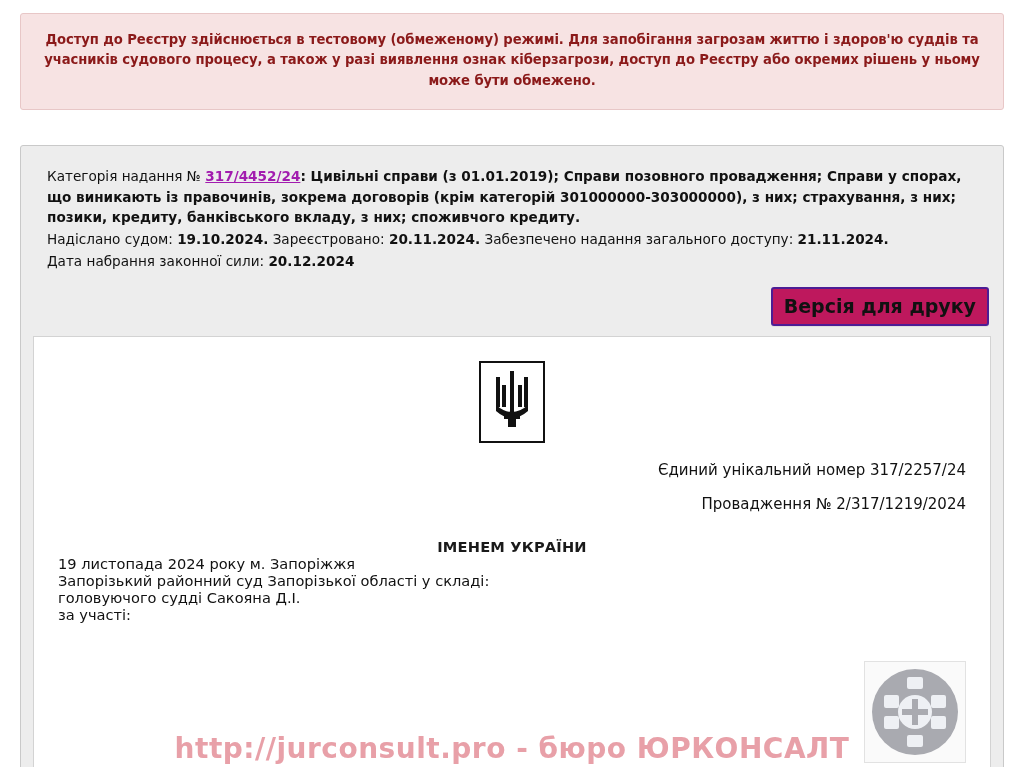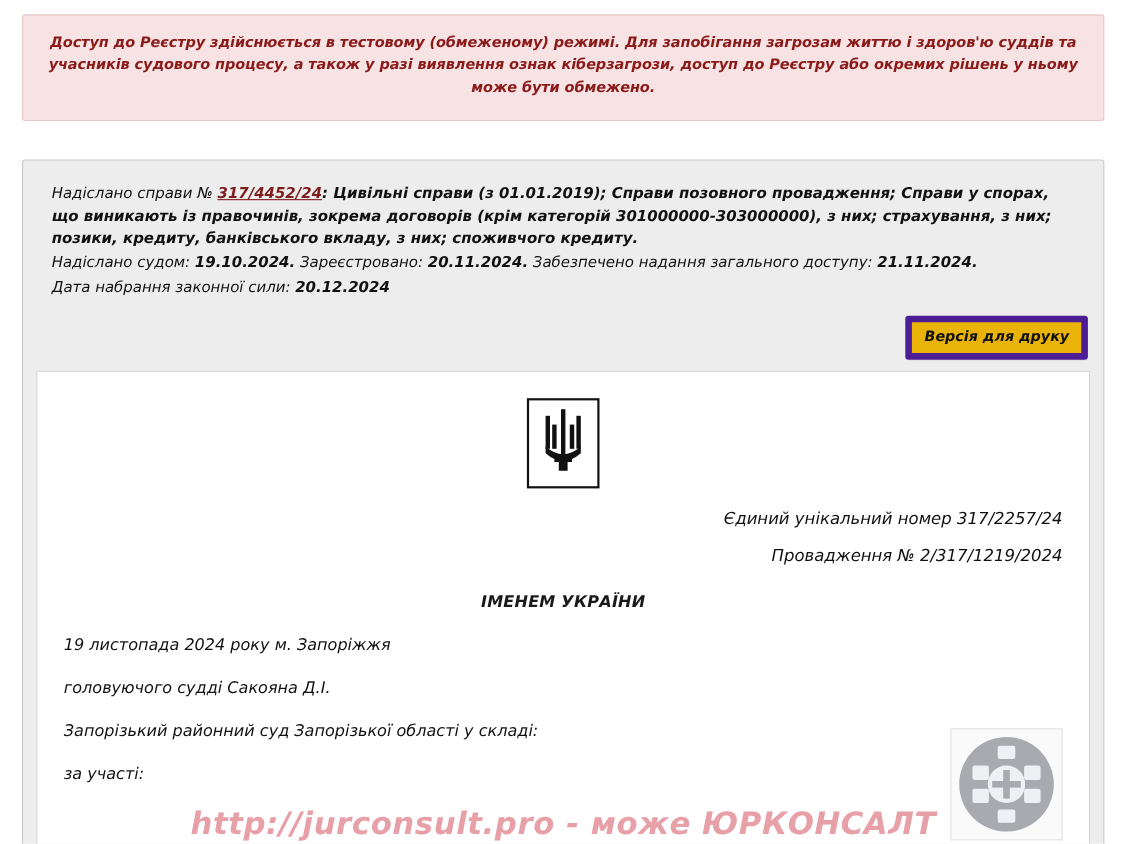--- a/index.html
+++ b/index.html
@@ -13,21 +13,20 @@
   body {
     font-family: "DejaVu Sans", "Liberation Sans", sans-serif;
     font-size: 14px;
     color: #1a1a1a;
   }
   .page {
     position: relative;
     width: 1024px;
     height: 767px;
     box-sizing: border-box;
-    font-style: italic;
   }
 
   
   .warning-banner {
     position: absolute;
     left: 20px;
     top: 13px;
     width: 984px;
     box-sizing: border-box;
     background: #f7e3e3;
@@ -58,37 +57,37 @@
   }
   .meta {
     padding: 8px 14px 6px 14px;
     font-size: 13.6px;
     line-height: 1.52;
     color: #111;
   }
   .meta p { margin: 0 0 1px 0; }
   .meta .b { font-weight: bold; }
   .meta a {
-    color: #7f1d1d;
+    color: #a21caf;
     font-weight: bold;
     text-decoration: underline;
   }
 
   
   .print-bar {
     padding: 9px 2px 10px 0;
     text-align: right;
   }
   .print-button {
     display: inline-block;
-    background: #eab308;
-    border: 6px solid #4c1d95;
+    background: #be185d;
+    border: 2px solid #4c1d95;
     border-radius: 3px;
     padding: 6px 11px 7px 11px;
-    font-size: 13px;
+    font-size: 19px;
     font-weight: bold;
     color: #111;
     cursor: pointer;
     box-shadow: 0 1px 0 rgba(0,0,0,0.06);
   }
 
   
   .doc {
     background: #ffffff;
     border: 1px solid #d3d3d3;
@@ -129,21 +128,20 @@
   }
   .doc-title2 {
     text-align: center;
     font-weight: bold;
     font-size: 14.6px;
     margin-top: 24px;
     letter-spacing: 0.2px;
   }
   .body-line {
     font-size: 14.6px;
-    margin-top: 22px;
     color: #111;
   }
 
   
   .seal {
     position: absolute;
     right: 24px;
     bottom: 12px;
     width: 100px;
     height: 100px;
@@ -182,21 +180,21 @@
 <div class="page">
 
   <div class="warning-banner">
     <div class="warn-text">Доступ до Реєстру здійснюється в тестовому (обмеженому) режимі. Для запобігання загрозам життю і здоров'ю суддів та учасників судового процесу, а також у разі виявлення ознак кіберзагрози, доступ до Реєстру або окремих рішень у ньому може бути обмежено.</div>
   </div>
 
   <div class="case-card">
 
     <div class="meta">
       <p>
-        <span>Надіслано справи № </span><a href="#">317/4452/24</a><span class="b">: Цивільні справи (з 01.01.2019); Справи позовного провадження; Справи у спорах, що виникають із правочинів, зокрема договорів (крім категорій 301000000-303000000), з них; страхування, з них; позики, кредиту, банківського вкладу, з них; споживчого кредиту.</span>
+        <span>Категорія надання № </span><a href="#">317/4452/24</a><span class="b">: Цивільні справи (з 01.01.2019); Справи позовного провадження; Справи у спорах, що виникають із правочинів, зокрема договорів (крім категорій 301000000-303000000), з них; страхування, з них; позики, кредиту, банківського вкладу, з них; споживчого кредиту.</span>
       </p>
       <p>
         <span>Надіслано судом: </span><span class="b">19.10.2024.</span><span> Зареєстровано: </span><span class="b">20.11.2024.</span><span> Забезпечено надання загального доступу: </span><span class="b">21.11.2024.</span>
       </p>
       <p>
         <span>Дата набрання законної сили: </span><span class="b">20.12.2024</span>
       </p>
     </div>
 
     <div class="print-bar">
@@ -223,22 +221,22 @@
       </div>
 
       <div class="doc-num">
         <div>Єдиний унікальний номер 317/2257/24</div>
         <div class="line2">Провадження № 2/317/1219/2024</div>
       </div>
 
       <div class="doc-title2">ІМЕНЕМ УКРАЇНИ</div>
 
       <div class="body-line">19 листопада 2024 року м. Запоріжжя</div>
+      <div class="body-line">Запорізький районний суд Запорізької області у складі:</div>
       <div class="body-line">головуючого судді Сакояна Д.І.</div>
-      <div class="body-line">Запорізький районний суд Запорізької області у складі:</div>
       <div class="body-line">за участі:</div>
 
       <div class="seal">
         <div class="circle"></div>
         <svg width="86" height="86" viewBox="0 0 86 86" aria-hidden="true">
           <g fill="#eef0f4">
             <circle cx="43" cy="43" r="17"></circle>
             <rect x="12" y="26" width="15" height="13" rx="2"></rect>
             <rect x="59" y="26" width="15" height="13" rx="2"></rect>
             <rect x="12" y="47" width="15" height="13" rx="2"></rect>
@@ -248,14 +246,14 @@
           </g>
           <g fill="#a9aab0">
             <rect x="40" y="30" width="6" height="26"></rect>
             <rect x="30" y="40" width="26" height="6"></rect>
           </g>
         </svg>
       </div>
     </div>
   </div>
 
-  <div class="watermark">http://jurconsult.pro - може ЮРКОНСАЛТ</div>
+  <div class="watermark">http://jurconsult.pro - бюро ЮРКОНСАЛТ</div>
 </div>
 
 </body></html>

